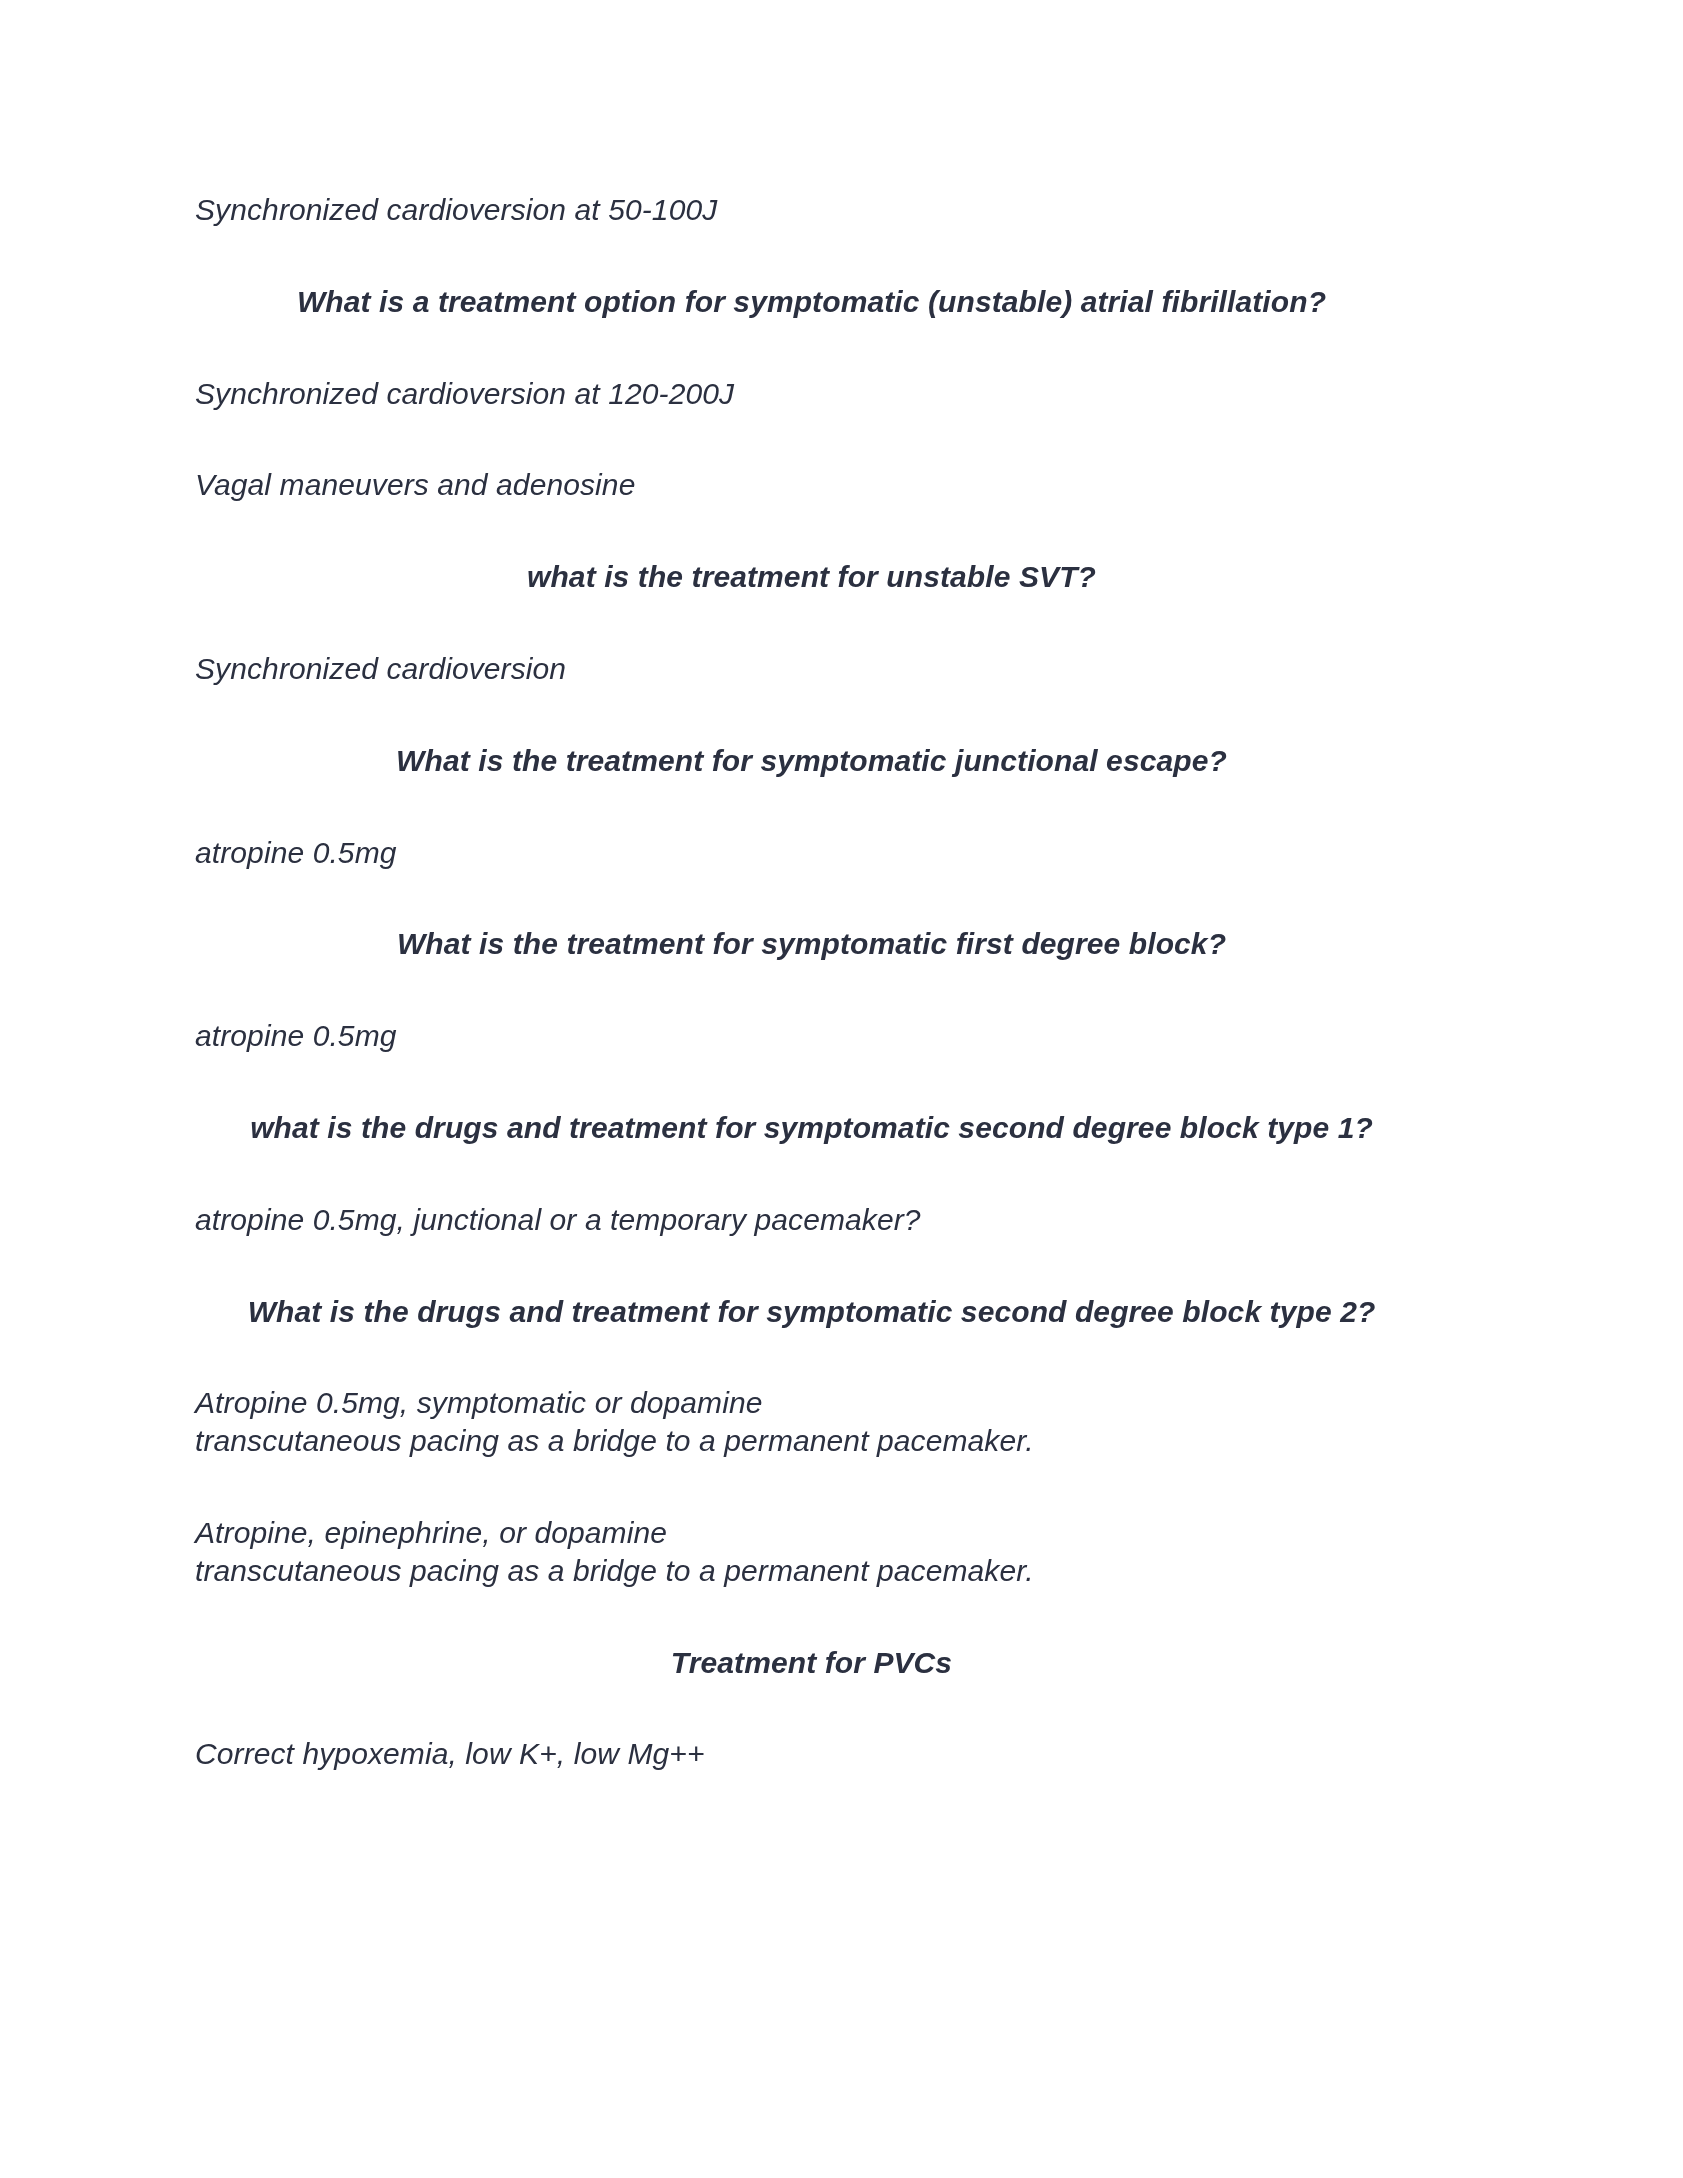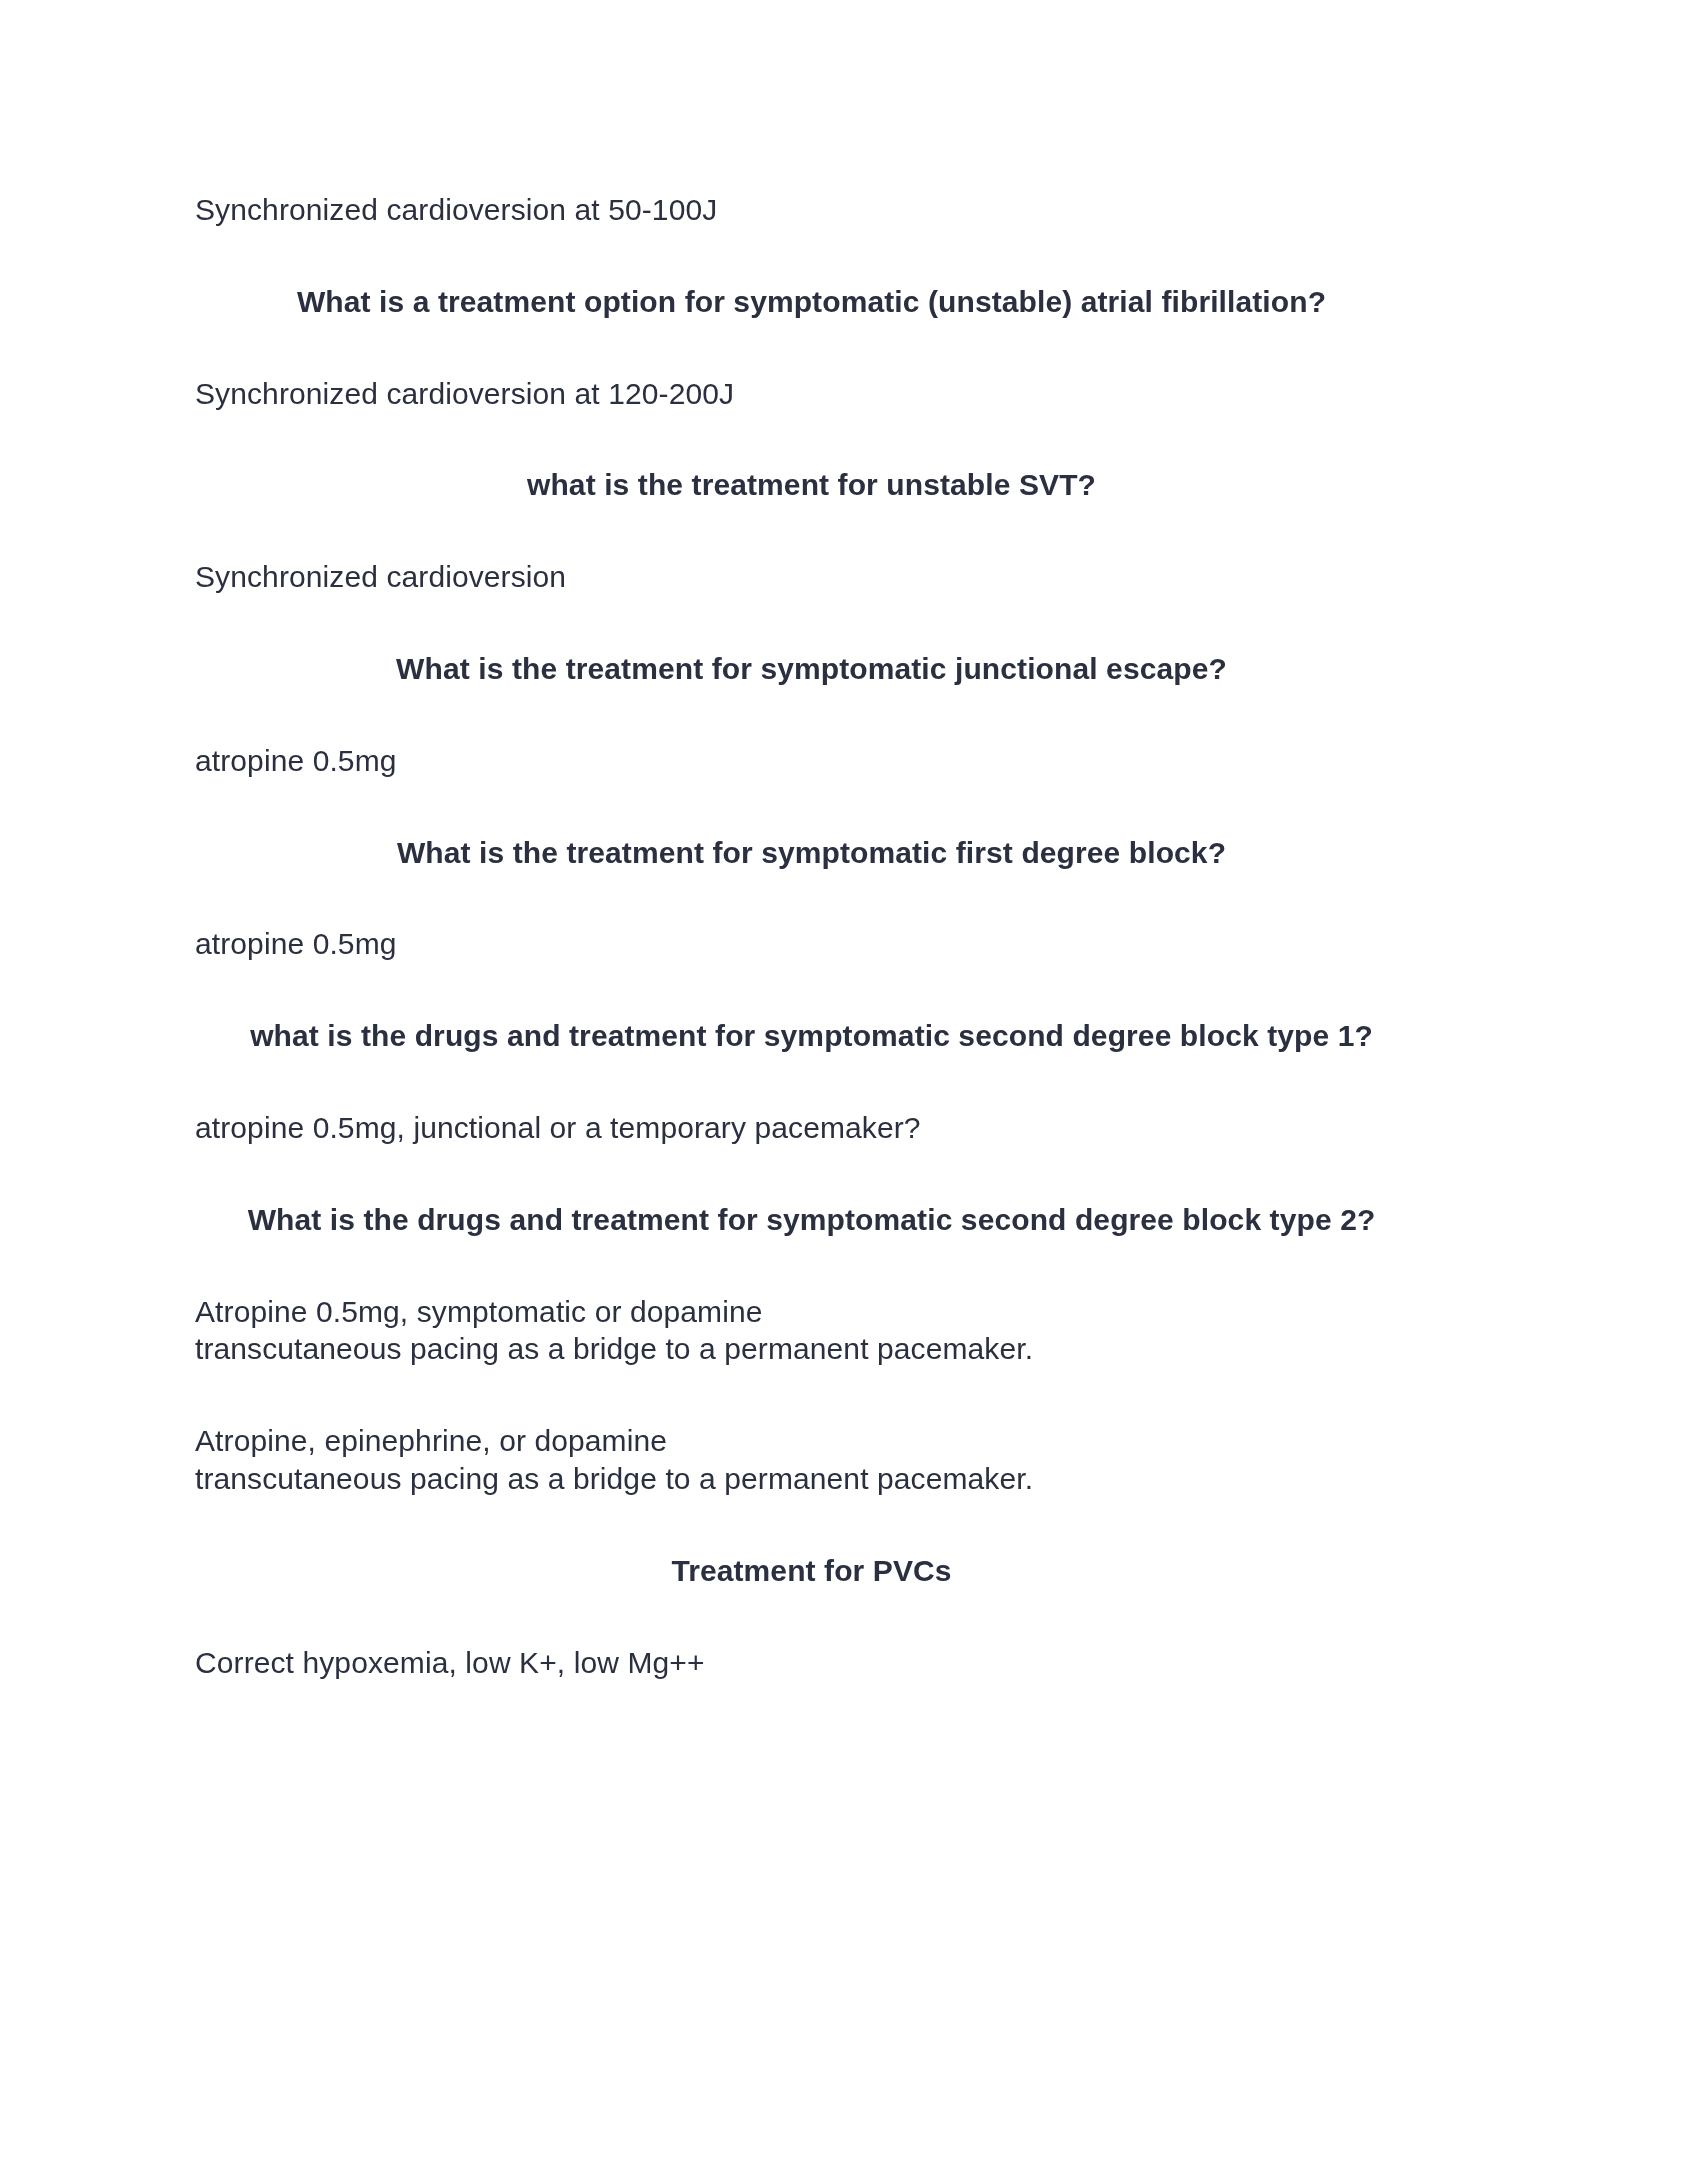--- a/index.html
+++ b/index.html
@@ -15,20 +15,21 @@
     -webkit-font-smoothing: antialiased;
   }
 
   #page {
     position: relative;
     width: 1373px;
     height: 2178px;
     background: #ffffff;
     box-sizing: border-box;
     padding: 194px 257px 0 195px;
+    font-style: italic;
   }
 
   .doc-body {
     width: 1233px;
   }
 
   .block {
     margin: 0 0 60px 0;
     color: #2b3040;
     font-size: 30px;
@@ -55,20 +56,21 @@
   }
 </style>
 </head>
 <body>
 
 <div id="page" style="background: rgb(255, 255, 255);">
   <div class="doc-body" id="doc-body" style="color: rgb(43, 48, 64);">
       <p class="block answer"><span class="line">Synchronized cardioversion at 50-100J</span></p>
       <p class="block question"><span class="line">What is a treatment option for symptomatic (unstable) atrial fibrillation?</span></p>
       <p class="block answer"><span class="line">Synchronized cardioversion at 120-200J</span></p>
+      <p class="block answer"><span class="line">Vagal maneuvers and adenosine</span></p>
       <p class="block question"><span class="line">what is the treatment for unstable SVT?</span></p>
       <p class="block answer"><span class="line">Synchronized cardioversion</span></p>
       <p class="block question"><span class="line">What is the treatment for symptomatic junctional escape?</span></p>
       <p class="block answer"><span class="line">atropine 0.5mg</span></p>
       <p class="block question"><span class="line">What is the treatment for symptomatic first degree block?</span></p>
       <p class="block answer"><span class="line">atropine 0.5mg</span></p>
       <p class="block question"><span class="line">what is the drugs and treatment for symptomatic second degree block type 1?</span></p>
       <p class="block answer"><span class="line">atropine 0.5mg, junctional or a temporary pacemaker?</span></p>
       <p class="block question"><span class="line">What is the drugs and treatment for symptomatic second degree block type 2?</span></p>
       <p class="block answer"><span class="line">Atropine 0.5mg, symptomatic or dopamine</span><span class="line">transcutaneous pacing as a bridge to a permanent pacemaker.</span></p>

